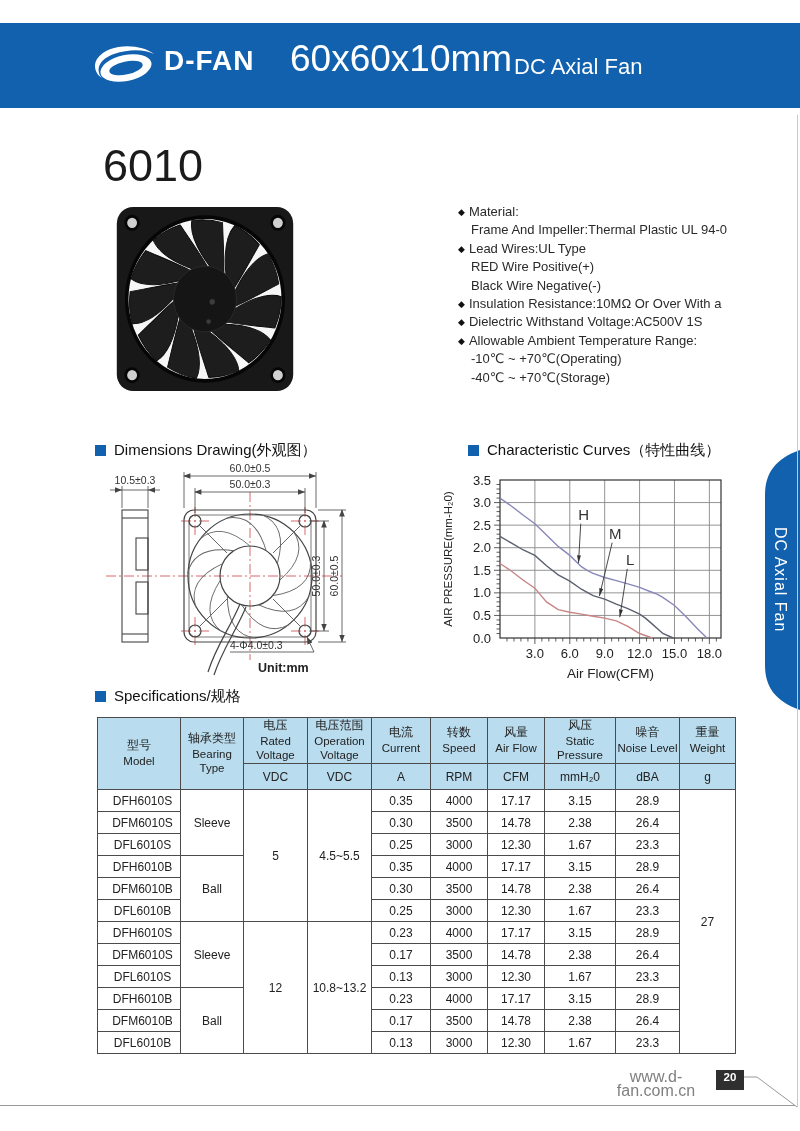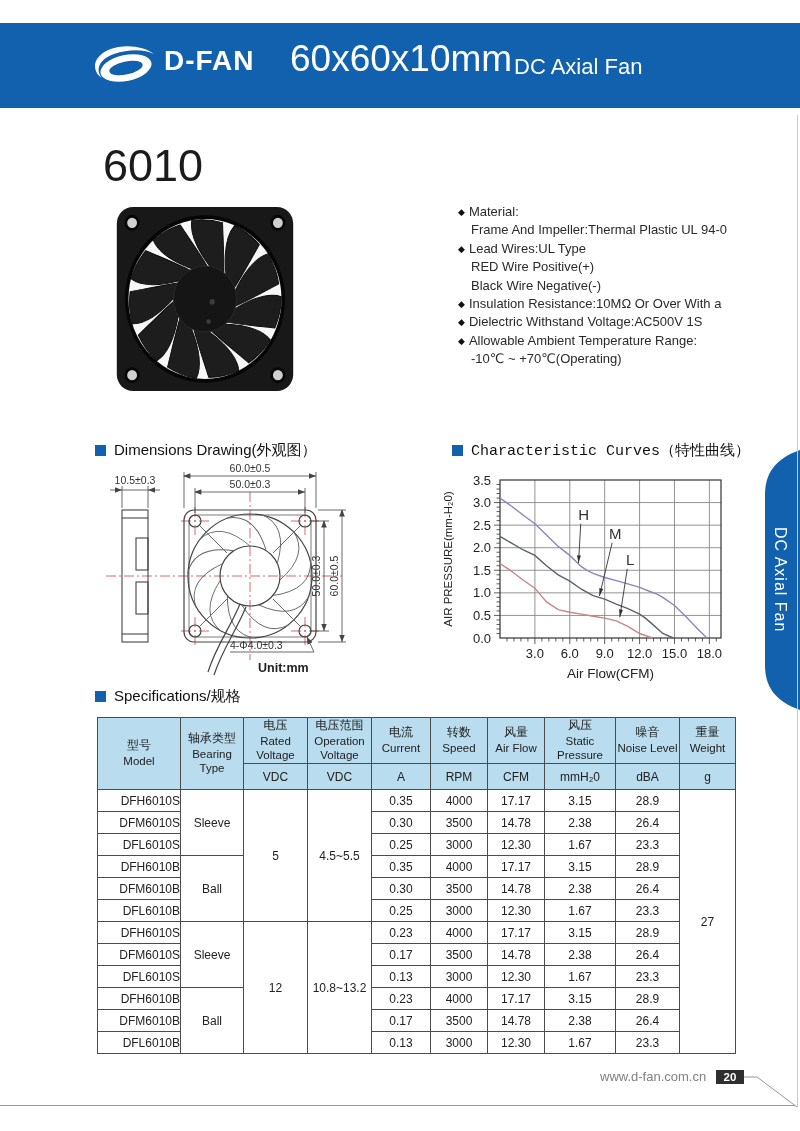--- a/index.html
+++ b/index.html
@@ -18,46 +18,46 @@
   
   .gs-title{position:absolute;left:458px;top:175px;width:281px;height:23px;background:var(--brand);
             color:#fff;font-size:14.5px;line-height:23px;padding-left:9px;box-sizing:border-box;}
   #gs-list{position:absolute;left:458px;top:203px;width:335px;}
   .gs-line{font-size:13px;line-height:18.4px;color:#2a2a2a;white-space:nowrap;}
   .gs-line .dia{font-size:9px;margin-right:4px;vertical-align:1px;color:#111;}
   .gs-line.cont{padding-left:13px;}
   
   .sec-title{position:absolute;font-size:15px;color:#111;display:flex;align-items:center;}
   .sec-title .sq{display:inline-block;width:11px;height:11px;background:var(--brand);margin-right:8px;}
-  #sec-dims{left:95px;top:441px;} #sec-curves{left:452px;top:441px;font-family:Liberation Mono, monospace;} #sec-table{left:95px;top:687px;}
+  #sec-dims{left:95px;top:441px;} #sec-curves{left:468px;top:441px;} #sec-table{left:95px;top:687px;}
   
   #dim-svg{position:absolute;left:92px;top:460px;}
   #dim-svg text{font-size:10.5px;fill:#333;}
   #dim-svg text.bold{font-weight:bold;font-size:12.5px;fill:#222;}
   #chart-svg{position:absolute;left:440px;top:466px;}
   
   #tab-svg{position:absolute;right:0;top:450px;}
   .tab-text{position:absolute;left:766px;top:450px;width:28px;height:260px;display:flex;align-items:center;justify-content:center;
             writing-mode:vertical-rl;color:#fff;font-size:16px;letter-spacing:1px;}
   
   #spec-table{position:absolute;left:97px;top:717px;border-collapse:collapse;table-layout:fixed;width:638px;color:#222;}
   #spec-table th,#spec-table td{border:1px solid #4b4b4b;text-align:center;padding:0;font-weight:normal;}
   #spec-table th{background:var(--thead);}
   #spec-table thead tr:first-child th{height:45px;}
   #spec-table thead tr:nth-child(2) th{height:25px;font-size:12px;}
   #spec-table .cn{font-size:12px;line-height:1.3;}
   #spec-table .en{font-size:11.5px;line-height:1.2;margin-top:1px;}
   #spec-table td{height:21px;font-size:12px;}
-  #spec-table td.model{text-align:right;padding-left:7px;}
+  #spec-table td.model{text-align:center;padding-left:7px;}
   
   .footer-rule{position:absolute;left:0;top:1105px;width:795px;height:1px;background:#999;}
   .edge-line{position:absolute;left:797px;top:115px;width:1px;height:992px;background:#c9c9c9;}
   #corner-svg{position:absolute;left:740px;top:1065px;}
-  .footer-site{position:absolute;left:600px;top:1070px;width:112px;text-align:left;font-size:13px;color:#808080;line-height:14px;}
-  .footer-page{position:absolute;left:716px;top:1070px;width:28px;height:14px;background:#2f2f2f;color:#fff;
+  .footer-site{position:absolute;left:600px;top:1070px;width:112px;text-align:center;font-size:16px;color:#808080;line-height:14px;}
+  .footer-page{position:absolute;left:716px;top:1070px;width:28px;height:20px;background:#2f2f2f;color:#fff;
                font-size:11.5px;font-weight:bold;text-align:center;line-height:14px;}
 </style>
 </head>
 <body>
 
 <div class="page">
 
   <div class="topbar">
     <svg class="logo-icon" width="68" height="48" viewBox="0 0 68 48">
       <path d="M64 12 C50 1 18 1 7 17 C3 23 5 32 12 36 C5 28 9 17 24 12 C41 6 56 8 64 12 Z" fill="#ffffff"></path>
@@ -100,20 +100,21 @@
   <div id="gs-list">
       <div class="gs-line"><span class="dia">◆</span><span>Material:</span></div>
       <div class="gs-line cont"><span>Frame And Impeller:Thermal Plastic UL 94-0</span></div>
       <div class="gs-line"><span class="dia">◆</span><span>Lead Wires:UL Type</span></div>
       <div class="gs-line cont"><span>RED Wire Positive(+)</span></div>
       <div class="gs-line cont"><span>Black Wire Negative(-)</span></div>
       <div class="gs-line"><span class="dia">◆</span><span>Insulation Resistance:10MΩ Or Over With a</span></div>
       <div class="gs-line"><span class="dia">◆</span><span>Dielectric Withstand Voltage:AC500V 1S</span></div>
       <div class="gs-line"><span class="dia">◆</span><span>Allowable Ambient Temperature Range:</span></div>
       <div class="gs-line cont"><span>-10℃ ~ +70℃(Operating)</span></div>
+      <div class="gs-line cont"><span>-40℃ ~ +70℃(Storage)</span></div>
     </div>
 
   <div class="sec-title" id="sec-dims">
     <span class="sq"></span>
     <span>Dimensions Drawing(外观图）</span>
   </div>
   <div class="sec-title" id="sec-curves">
     <span class="sq"></span>
     <span>Characteristic Curves（特性曲线）</span>
   </div>

